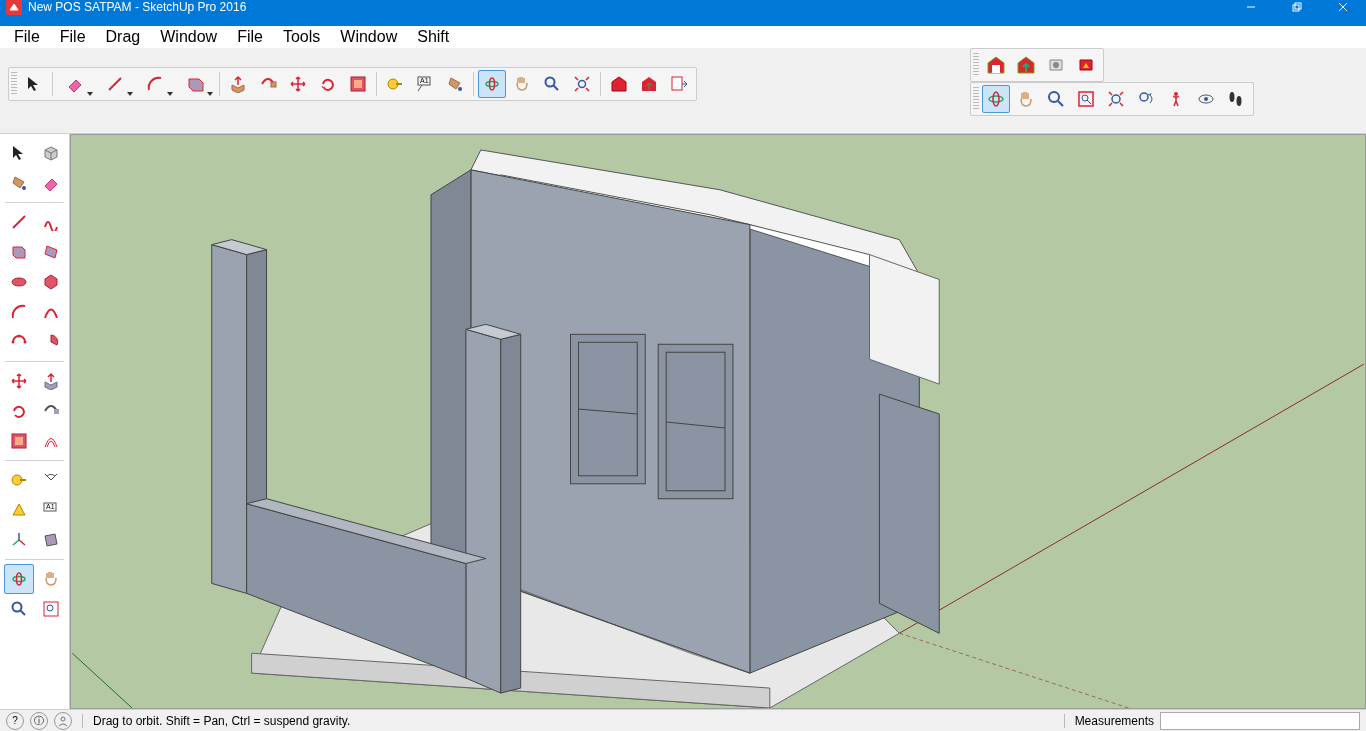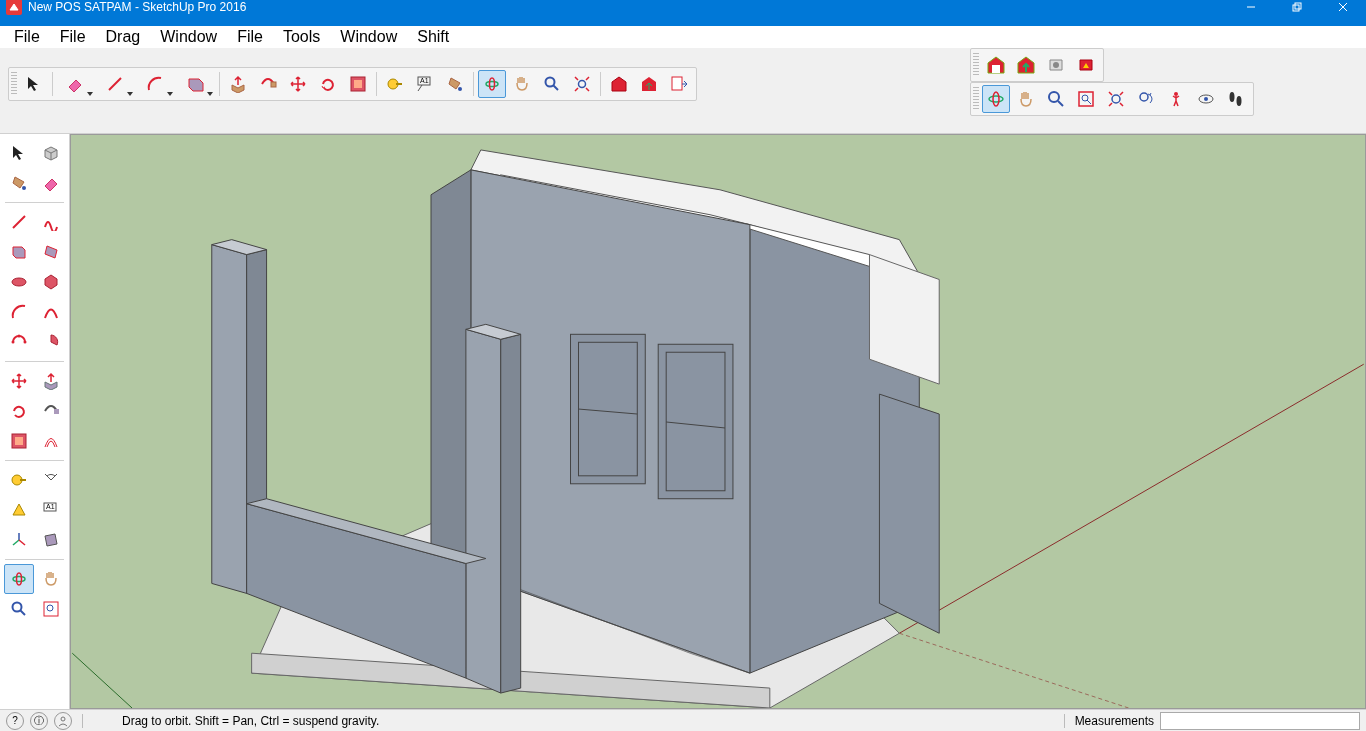--- a/index.html
+++ b/index.html
@@ -36,21 +36,21 @@
 .left-toolbox .tool-btn { width:30px; height:30px; }
 .left-toolbox .hr { width:90%; height:1px; background:#d0d0d0; margin:4px 0; }
 
 .viewport { flex:1; position:relative; background:#b3c8a3; overflow:hidden; border:1px solid #9a9a9a; }
 .viewport svg.scene { position:absolute; left:0; top:0; width:100%; height:100%; }
 
 
 .statusbar { height:22px; background:#f0f0f0; border-top:1px solid #d0d0d0; display:flex; align-items:center; font-size:12px; padding:0 6px; gap:6px;}
 .statusbar .sb-icon { width:18px; height:18px; display:flex; align-items:center; justify-content:center; border-radius:50%; border:1px solid #999; font-size:10px; cursor:pointer;}
 .statusbar .sep { width:1px; height:14px; background:#bbb; margin:0 4px;}
-.statusbar .status-text { flex:1;margin-left:29px; }
+.statusbar .status-text { flex:1; }
 .statusbar input.meas { width:200px; height:18px; border:1px solid #aaa; background:#fff; font-size:12px; padding:0 4px;}
 
 
 .a1 { font: 7px sans-serif; }
 </style>
 </head>
 <body>
 
 <div class="titlebar">
   <div class="app-icon">

